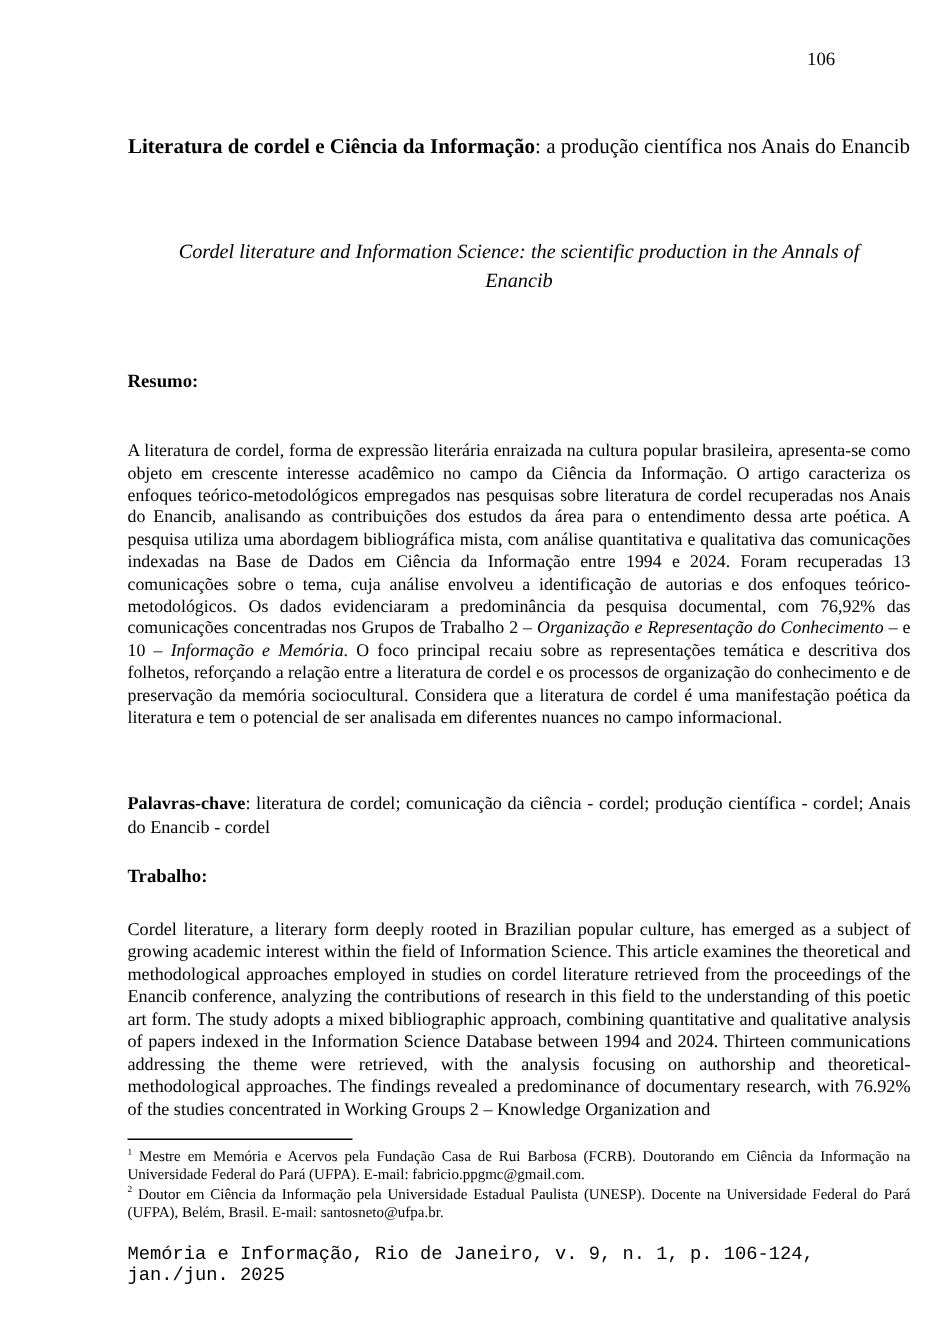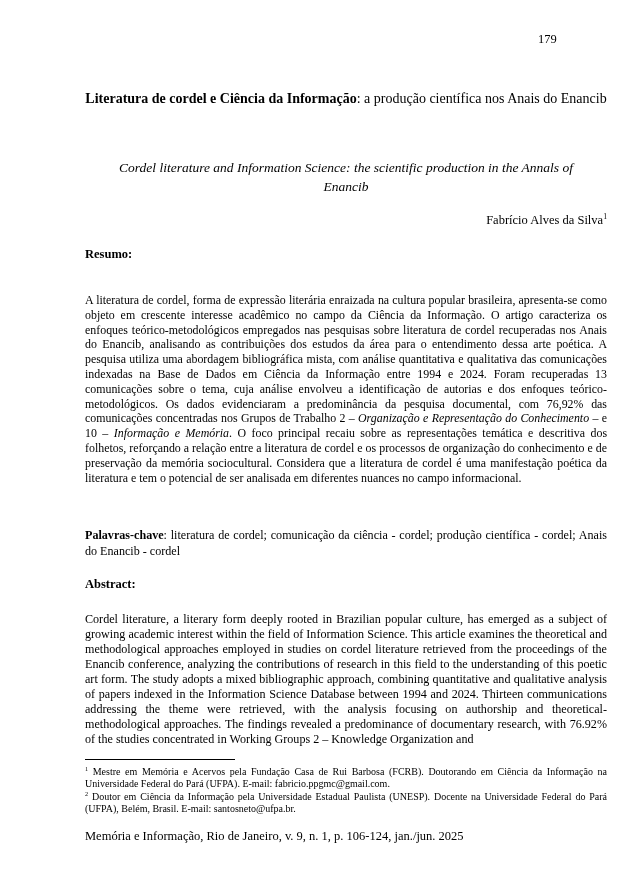--- a/index.html
+++ b/index.html
@@ -59,45 +59,44 @@
     width: 150px; height: 0;
     border-top: 1.5px solid #000;
   }
   .footnotes {
     top: 766px; text-align: justify;
     font-size: 10px; line-height: 12.4px;
   }
   .footnote { margin: 0; }
 
   .journal-footer {
-    top: 829px; font-size: 12.5px;
+    top: 829px; font-size: 12.5px; font-family: Liberation Mono, monospace;
   }
 </style>
 </head>
 <body>
 
-<div class="page-number">179</div>
+<div class="page-number">106</div>
 
 <h1 class="col title-pt" style="margin:0; font-weight:normal;"><span class="b">Literatura de cordel e Ciência da Informação</span><span>: a produção científica nos Anais do Enancib</span></h1>
 
 <h2 class="col title-en" style="margin:0; font-weight:normal;">
   <span class="inner">Cordel literature and Information Science: the scientific production in the Annals of Enancib</span>
 </h2>
 
 <div class="col authors">
-  <div><span>Fabrício Alves da Silva</span><sup>1</sup></div>
 </div>
 
 <div class="col section-heading resumo-heading">Resumo:</div>
 
 <p class="col resumo-body" style="margin:0;"><span>A literatura de cordel, forma de expressão literária enraizada na cultura popular brasileira, apresenta-se como objeto em crescente interesse acadêmico no campo da Ciência da Informação. O artigo caracteriza os enfoques teórico-metodológicos empregados nas pesquisas sobre literatura de cordel recuperadas nos Anais do Enancib, analisando as contribuições dos estudos da área para o entendimento dessa arte poética. A pesquisa utiliza uma abordagem bibliográfica mista, com análise quantitativa e qualitativa das comunicações indexadas na Base de Dados em Ciência da Informação entre 1994 e 2024. Foram recuperadas 13 comunicações sobre o tema, cuja análise envolveu a identificação de autorias e dos enfoques teórico-metodológicos. Os dados evidenciaram a predominância da pesquisa documental, com 76,92% das comunicações concentradas nos Grupos de Trabalho 2 – </span><span class="i">Organização e Representação do Conhecimento</span><span> – e 10 – </span><span class="i">Informação e Memória</span><span>. O foco principal recaiu sobre as representações temática e descritiva dos folhetos, reforçando a relação entre a literatura de cordel e os processos de organização do conhecimento e de preservação da memória sociocultural. Considera que a literatura de cordel é uma manifestação poética da literatura e tem o potencial de ser analisada em diferentes nuances no campo informacional.</span></p>
 
 <p class="col keywords" style="margin:0;"><span class="b">Palavras-chave</span><span>: literatura de cordel; comunicação da ciência - cordel; produção científica - cordel; Anais do Enancib - cordel</span></p>
 
-<div class="col section-heading abstract-heading">Abstract:</div>
+<div class="col section-heading abstract-heading">Trabalho:</div>
 
 <p class="col abstract-body" style="margin:0;">Cordel literature, a literary form deeply rooted in Brazilian popular culture, has emerged as a subject of growing academic interest within the field of Information Science. This article examines the theoretical and methodological approaches employed in studies on cordel literature retrieved from the proceedings of the Enancib conference, analyzing the contributions of research in this field to the understanding of this poetic art form. The study adopts a mixed bibliographic approach, combining quantitative and qualitative analysis of papers indexed in the Information Science Database between 1994 and 2024. Thirteen communications addressing the theme were retrieved, with the analysis focusing on authorship and theoretical-methodological approaches. The findings revealed a predominance of documentary research, with 76.92% of the studies concentrated in Working Groups 2 – Knowledge Organization and</p>
 
 <div class="fn-rule"></div>
 
 <div class="col footnotes">
   <p class="footnote"><sup>1</sup><span> Mestre em Memória e Acervos pela Fundação Casa de Rui Barbosa (FCRB). Doutorando em Ciência da Informação na Universidade Federal do Pará (UFPA). E-mail: fabricio.ppgmc@gmail.com.</span></p>
   <p class="footnote"><sup>2</sup><span> Doutor em Ciência da Informação pela Universidade Estadual Paulista (UNESP). Docente na Universidade Federal do Pará (UFPA), Belém, Brasil. E-mail: santosneto@ufpa.br.</span></p>
 </div>
 

